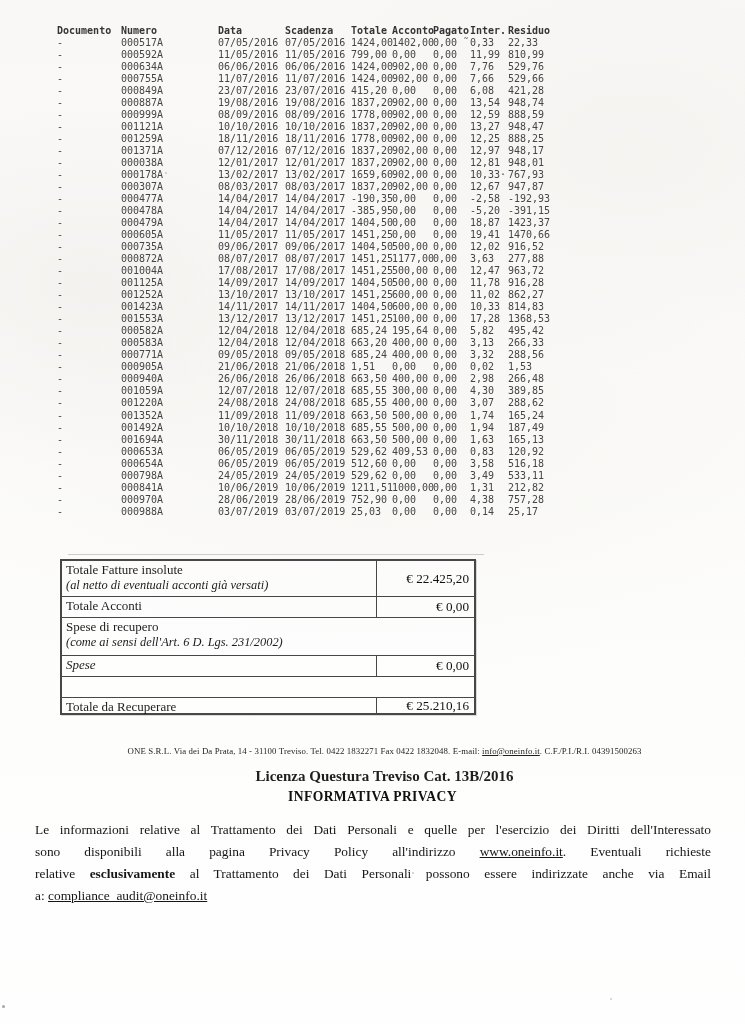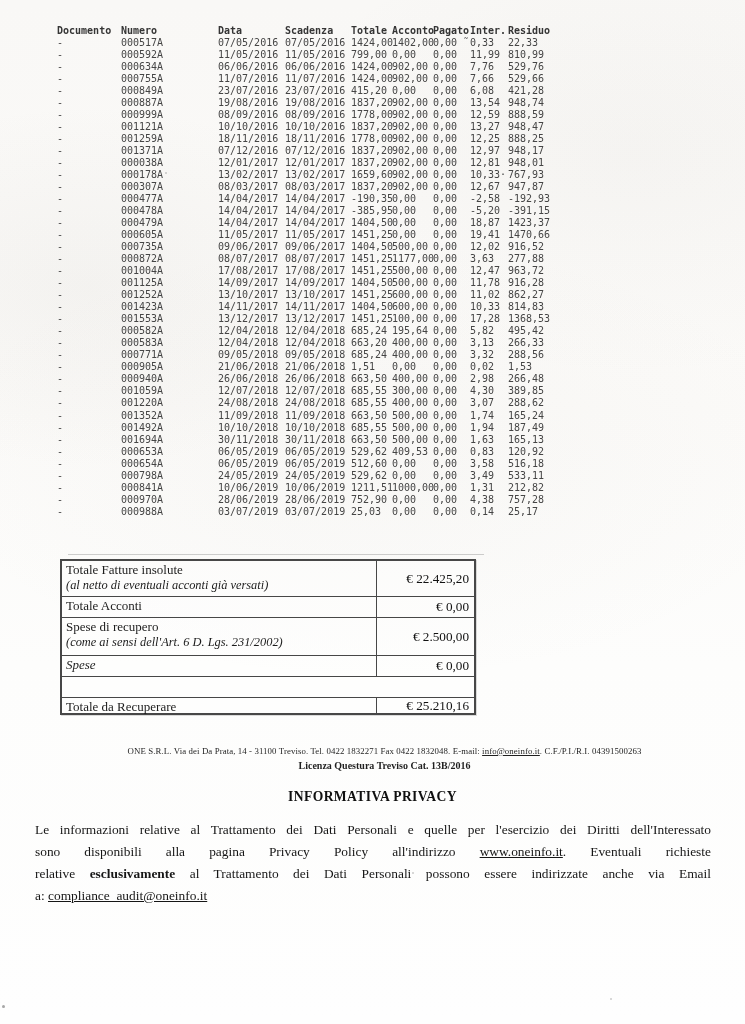--- a/index.html
+++ b/index.html
@@ -52,21 +52,21 @@
   .srow:nth-child(5){ height:20px;align-items:center; }
   .srow:nth-child(6){ height:15px; }
   .srow:nth-child(7){ height:24px;justify-content:space-between; }
   .srow:nth-child(7) .sl1 { font-weight:bold; font-size:13.6px; line-height:22px; }
   .srow:nth-child(7) .svalue { font-weight:bold; font-size:13.6px; }
 
   
   .footer { position:absolute; top:746px; left:0; width:745px; padding-left:24px;
             box-sizing:border-box; text-align:center; color:#1f1f1f; }
   .fline1 { font-size:8.8px; letter-spacing:0.1px; line-height:11px; }
-  .fline2 { font-size:10px; font-weight:bold; margin-top:3px; }
+  .fline2 { font-size:15px; font-weight:bold; margin-top:11px; }
 
   
   .ptitle { position:absolute; top:789px; left:0; width:745px; text-align:center;
             font-size:13.6px; font-weight:bold; letter-spacing:0.4px; color:#101010; }
   .privacy { position:absolute; top:819px; left:35px; width:676px;
              font-size:13.4px; color:#161616; }
   .pline { line-height:22px; text-align:justify; text-align-last:justify; }
   .pline:last-child { text-align-last:left; }
   .u { text-decoration:underline; }
   .b { font-weight:bold; }
@@ -140,21 +140,20 @@
         <div class="slabel">
           <div class="sl1">Totale Acconti</div>
         </div>
         <div class="svalue">€ 0,00</div>
       </div>
       <div class="srow">
         <div class="slabel">
           <div class="sl1">Spese di recupero</div>
           <div class="sl2">(come ai sensi dell'Art. 6 D. Lgs. 231/2002)</div>
         </div>
-        <div class="svalue">€ 2.500,00</div>
       </div>
       <div class="srow">
         <div class="slabel">
           <div class="sl1">Spese</div>
         </div>
         <div class="svalue">€ 0,00</div>
       </div>
       <div class="srow">
         <div class="slabel">
           <div class="sl1"></div>

